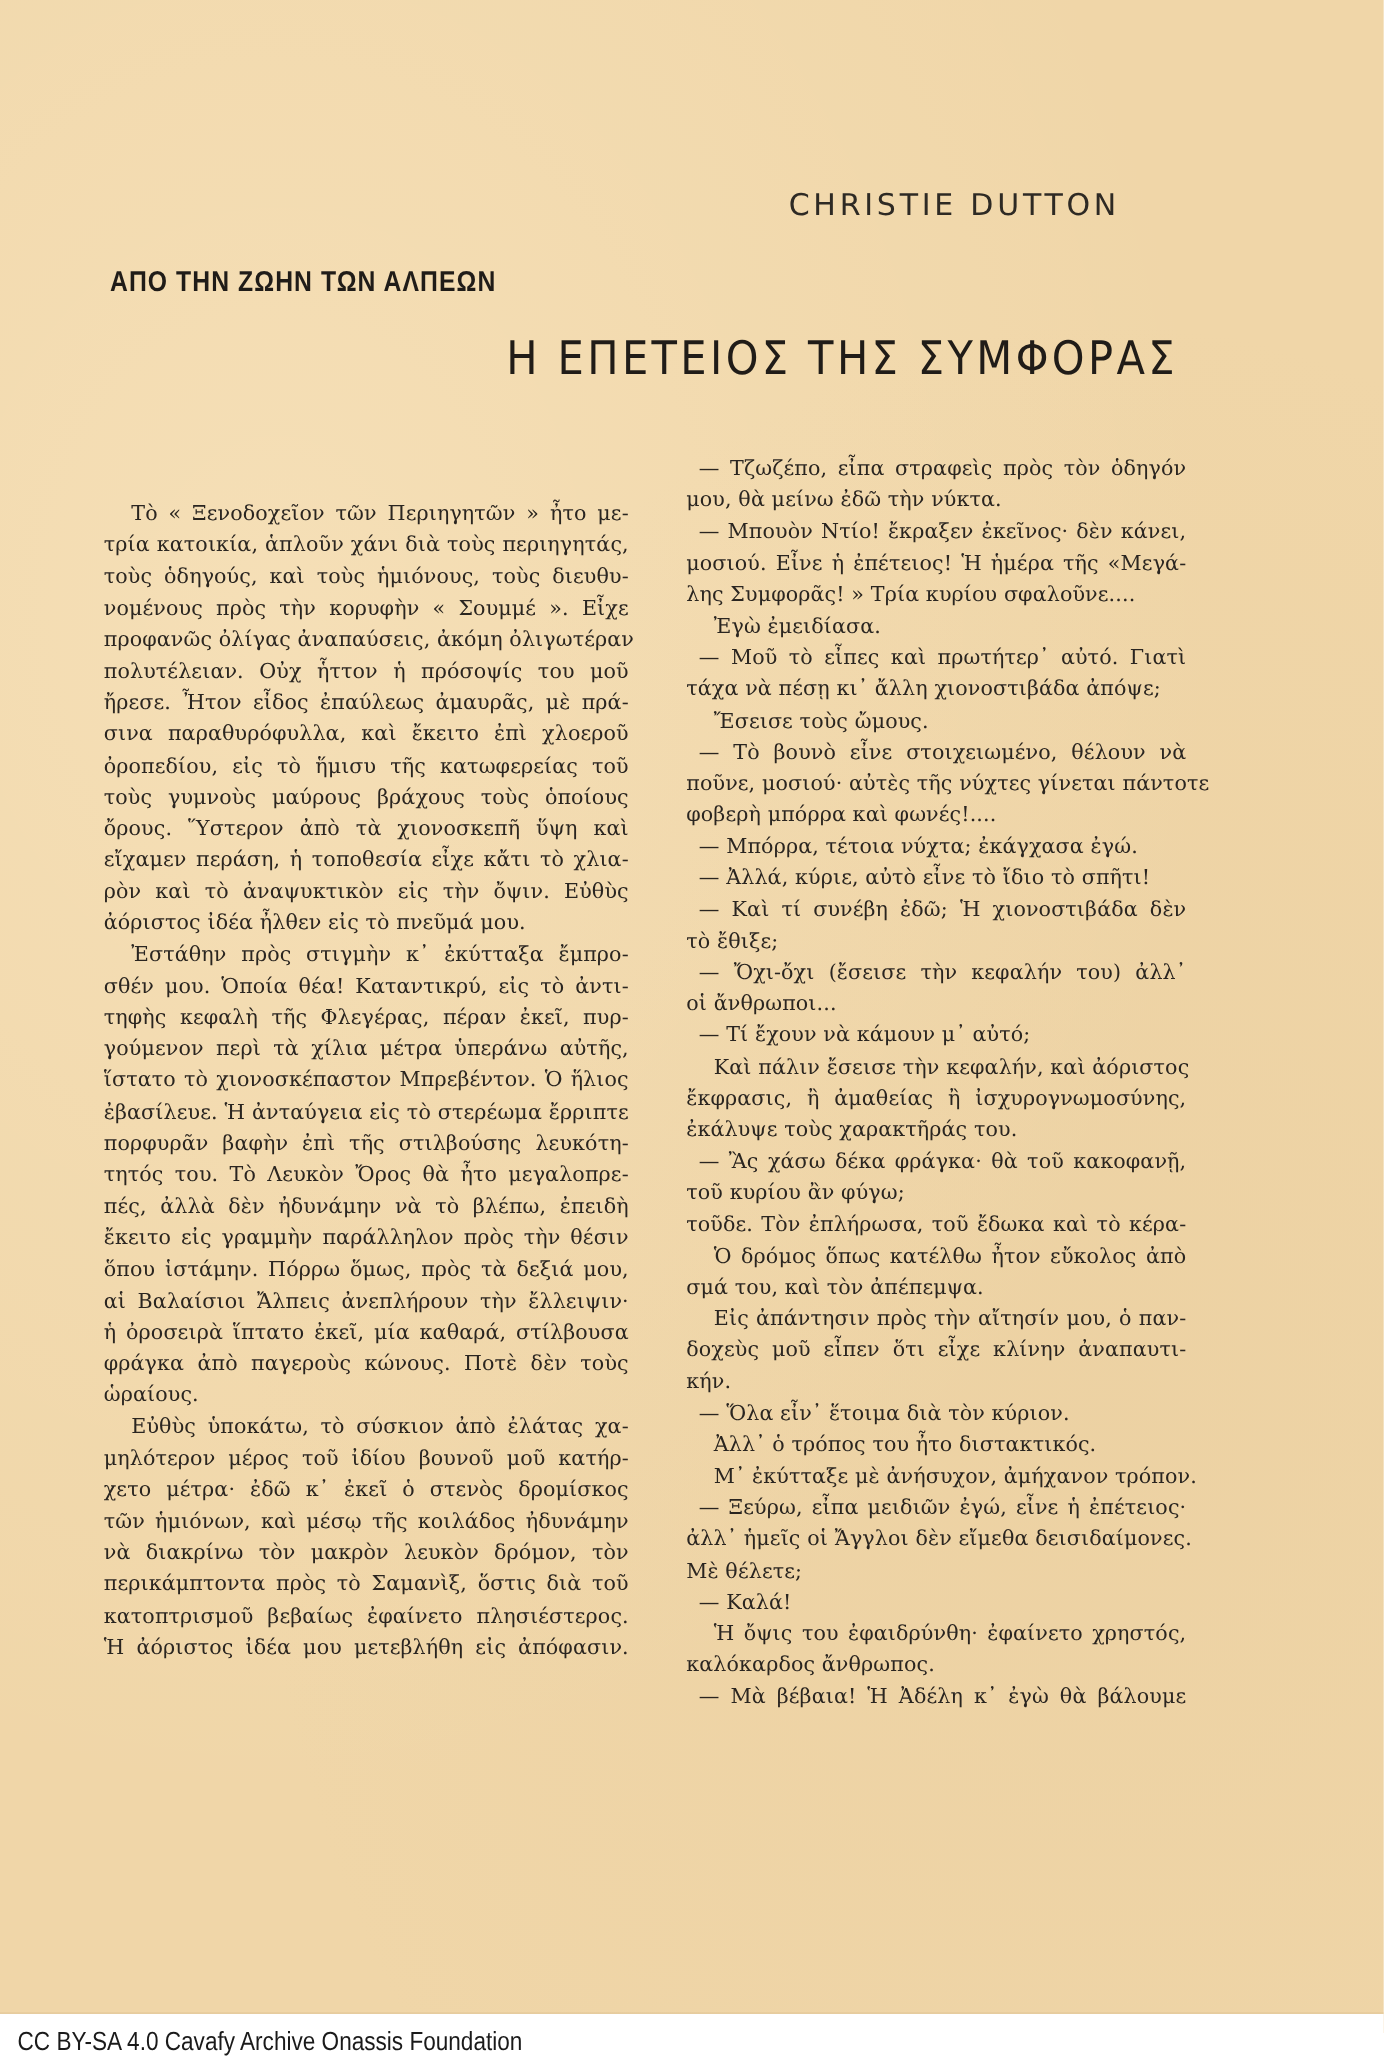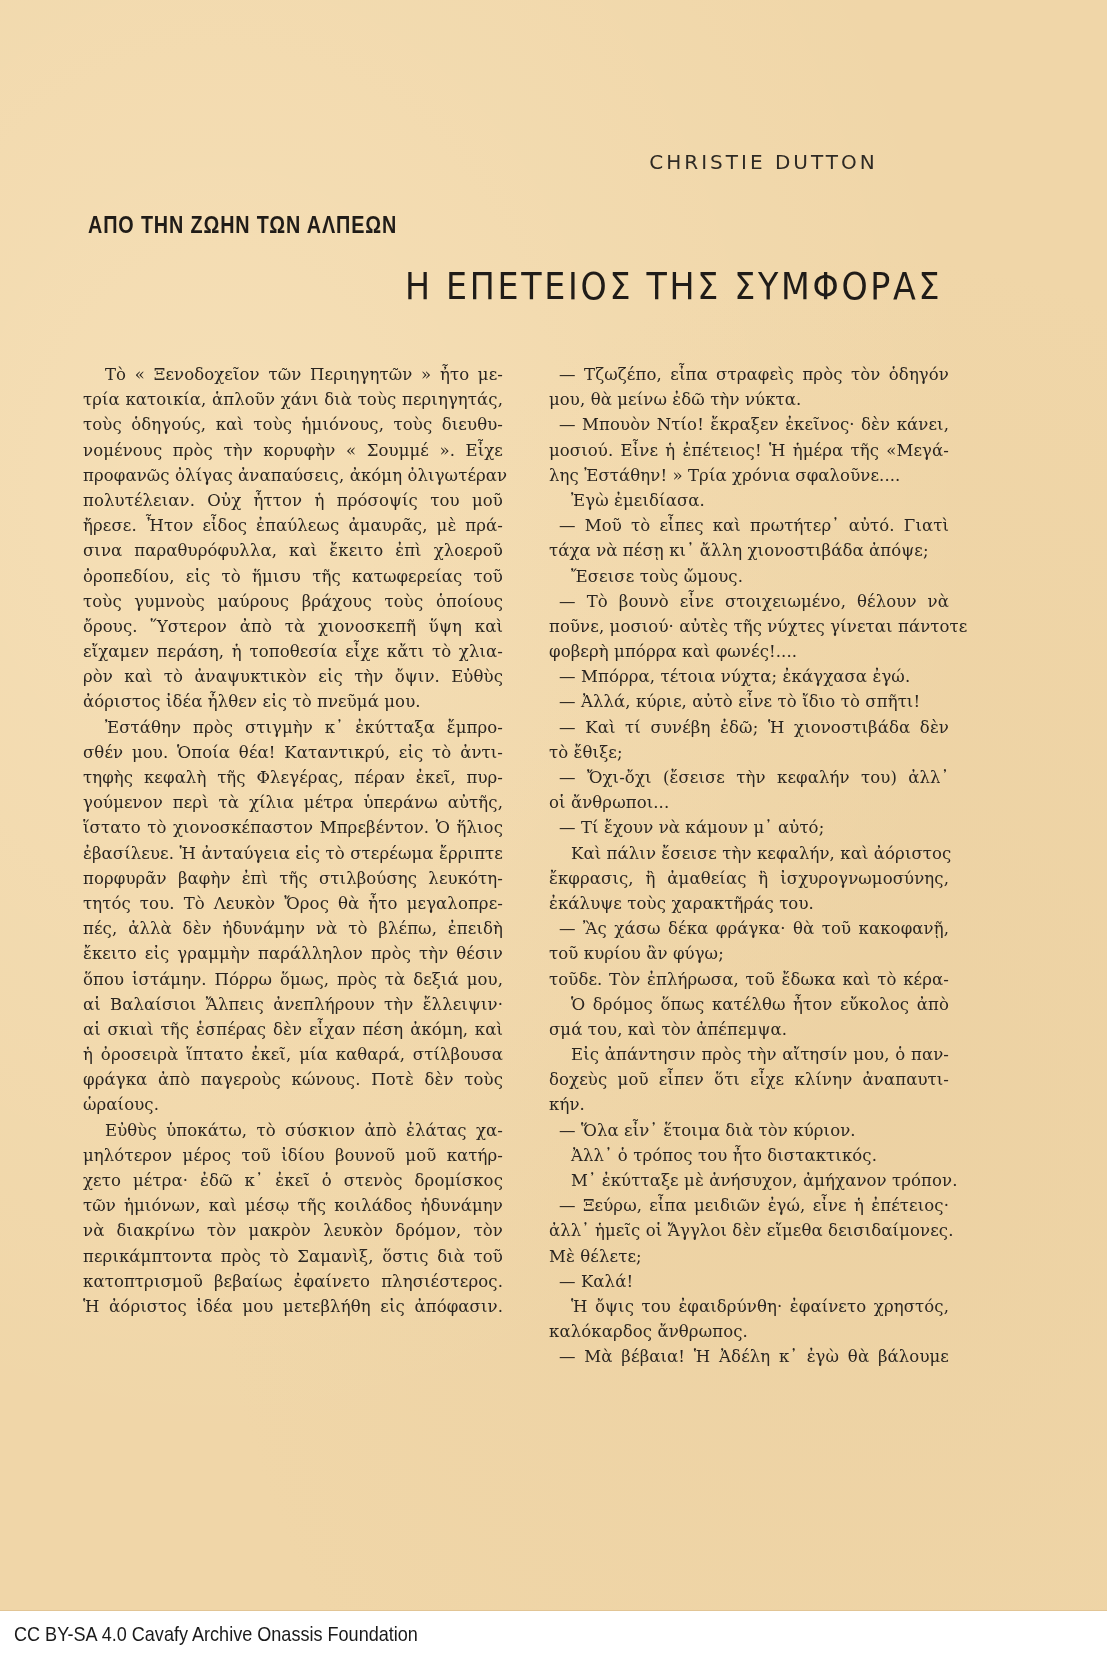--- a/index.html
+++ b/index.html
@@ -11,41 +11,41 @@
   .paper {
     position: absolute; left: 0; top: 0; width: 1107px; height: 1610px;
     background: #f0d6a8;
     background-image:
       radial-gradient(ellipse at 20% 30%, rgba(255,240,210,0.35), transparent 60%),
       radial-gradient(ellipse at 80% 70%, rgba(220,190,140,0.18), transparent 55%);
     border-bottom: 1px solid #e2c595;
   }
   .author {
     position: absolute; left: 0; width: 1107px; top: 150px; text-align: center;
-    font-family: "DejaVu Sans", sans-serif; font-size: 20px; letter-spacing: 3px;
+    font-family: "DejaVu Sans", sans-serif; font-size: 24px; letter-spacing: 3px;
     color: #2e2a24; padding-left: 0px;
   }
   .author span { margin-left: 420px; }
   .series {
     position: absolute; left: 88px; top: 212px;
     font-family: "Liberation Sans", sans-serif; font-weight: bold;
     font-size: 23px; letter-spacing: 1px; color: #201c18;
     transform: scaleX(0.86); transform-origin: left;
   }
   .title {
     position: absolute; left: 405px; top: 265px;
     font-family: "DejaVu Sans", sans-serif;
     font-size: 37px; letter-spacing: 3px; color: #201c18;
     transform: scaleX(0.9); transform-origin: left;
   }
   .col {
     position: absolute; top: 362px;
     font-family: "DejaVu Serif", serif; font-size: 16.5px; color: #2a2520;
   }
-  .col.left { left: 83px; width: 420px; }
+  .col.left { left: 83px; width: 420px; margin-top: 36px; }
   .col.right { left: 549px; width: 400px; }
   .line {
     height: 25.2px; line-height: 25.2px; white-space: nowrap;
     text-align: justify; text-align-last: justify;
     letter-spacing: 0.1px;
   }
   .line.last { text-align-last: left; }
   .line.indent { padding-left: 22px; }
   .line.dialog { padding-left: 10px; }
   .footer {
@@ -82,39 +82,38 @@
       <div class="line">τηφὴς κεφαλὴ τῆς Φλεγέρας, πέραν ἐκεῖ, πυρ-</div>
       <div class="line">γούμενον περὶ τὰ χίλια μέτρα ὑπεράνω αὐτῆς,</div>
       <div class="line">ἵστατο τὸ χιονοσκέπαστον Μπρεβέντον. Ὁ ἥλιος</div>
       <div class="line">ἐβασίλευε. Ἡ ἀνταύγεια εἰς τὸ στερέωμα ἔρριπτε</div>
       <div class="line">πορφυρᾶν βαφὴν ἐπὶ τῆς στιλβούσης λευκότη-</div>
       <div class="line">τητός του. Τὸ Λευκὸν Ὄρος θὰ ἦτο μεγαλοπρε-</div>
       <div class="line">πές, ἀλλὰ δὲν ἠδυνάμην νὰ τὸ βλέπω, ἐπειδὴ</div>
       <div class="line">ἔκειτο εἰς γραμμὴν παράλληλον πρὸς τὴν θέσιν</div>
       <div class="line">ὅπου ἱστάμην. Πόρρω ὅμως, πρὸς τὰ δεξιά μου,</div>
       <div class="line">αἱ Βαλαίσιοι Ἄλπεις ἀνεπλήρουν τὴν ἔλλειψιν·</div>
-      <div class="line">αἱ σκιαὶ τῆς ἑσπέρας δὲν εἶχαν πέση ἀκόμη, καὶ</div>
       <div class="line">ἡ ὀροσειρὰ ἵπτατο ἐκεῖ, μία καθαρά, στίλβουσα</div>
       <div class="line">φράγκα ἀπὸ παγεροὺς κώνους. Ποτὲ δὲν τοὺς</div>
       <div class="line last">ὡραίους.</div>
       <div class="line indent">Εὐθὺς ὑποκάτω, τὸ σύσκιον ἀπὸ ἐλάτας χα-</div>
       <div class="line">μηλότερον μέρος τοῦ ἰδίου βουνοῦ μοῦ κατήρ-</div>
       <div class="line">χετο μέτρα· ἐδῶ κ᾽ ἐκεῖ ὁ στενὸς δρομίσκος</div>
       <div class="line">τῶν ἡμιόνων, καὶ μέσῳ τῆς κοιλάδος ἠδυνάμην</div>
       <div class="line">νὰ διακρίνω τὸν μακρὸν λευκὸν δρόμον, τὸν</div>
       <div class="line">περικάμπτοντα πρὸς τὸ Σαμανὶξ, ὅστις διὰ τοῦ</div>
       <div class="line">κατοπτρισμοῦ βεβαίως ἐφαίνετο πλησιέστερος.</div>
       <div class="line">Ἡ ἀόριστος ἰδέα μου μετεβλήθη εἰς ἀπόφασιν.</div>
     </div>
   <div class="col right" id="col-right">
       <div class="line dialog">— Τζωζέπο, εἶπα στραφεὶς πρὸς τὸν ὁδηγόν</div>
       <div class="line last">μου, θὰ μείνω ἐδῶ τὴν νύκτα.</div>
       <div class="line dialog">— Μπουὸν Ντίο! ἔκραξεν ἐκεῖνος· δὲν κάνει,</div>
       <div class="line">μοσιού. Εἶνε ἡ ἐπέτειος! Ἡ ἡμέρα τῆς «Μεγά-</div>
-      <div class="line last">λης Ἐστάθην! » Τρία χρόνια σφαλοῦνε....</div>
+      <div class="line last">λης Συμφορᾶς! » Τρία κυρίου σφαλοῦνε....</div>
       <div class="line indent last">Ἐγὼ ἐμειδίασα.</div>
       <div class="line dialog">— Μοῦ τὸ εἶπες καὶ πρωτήτερ᾽ αὐτό. Γιατὶ</div>
       <div class="line last">τάχα νὰ πέσῃ κι᾽ ἄλλη χιονοστιβάδα ἀπόψε;</div>
       <div class="line indent last">Ἔσεισε τοὺς ὤμους.</div>
       <div class="line dialog">— Τὸ βουνὸ εἶνε στοιχειωμένο, θέλουν νὰ</div>
       <div class="line">ποῦνε, μοσιού· αὐτὲς τῆς νύχτες γίνεται πάντοτε</div>
       <div class="line last">φοβερὴ μπόρρα καὶ φωνές!....</div>
       <div class="line dialog last">— Μπόρρα, τέτοια νύχτα; ἐκάγχασα ἐγώ.</div>
       <div class="line dialog last">— Ἀλλά, κύριε, αὐτὸ εἶνε τὸ ἴδιο τὸ σπῆτι!</div>
       <div class="line dialog">— Καὶ τί συνέβη ἐδῶ; Ἡ χιονοστιβάδα δὲν</div>

